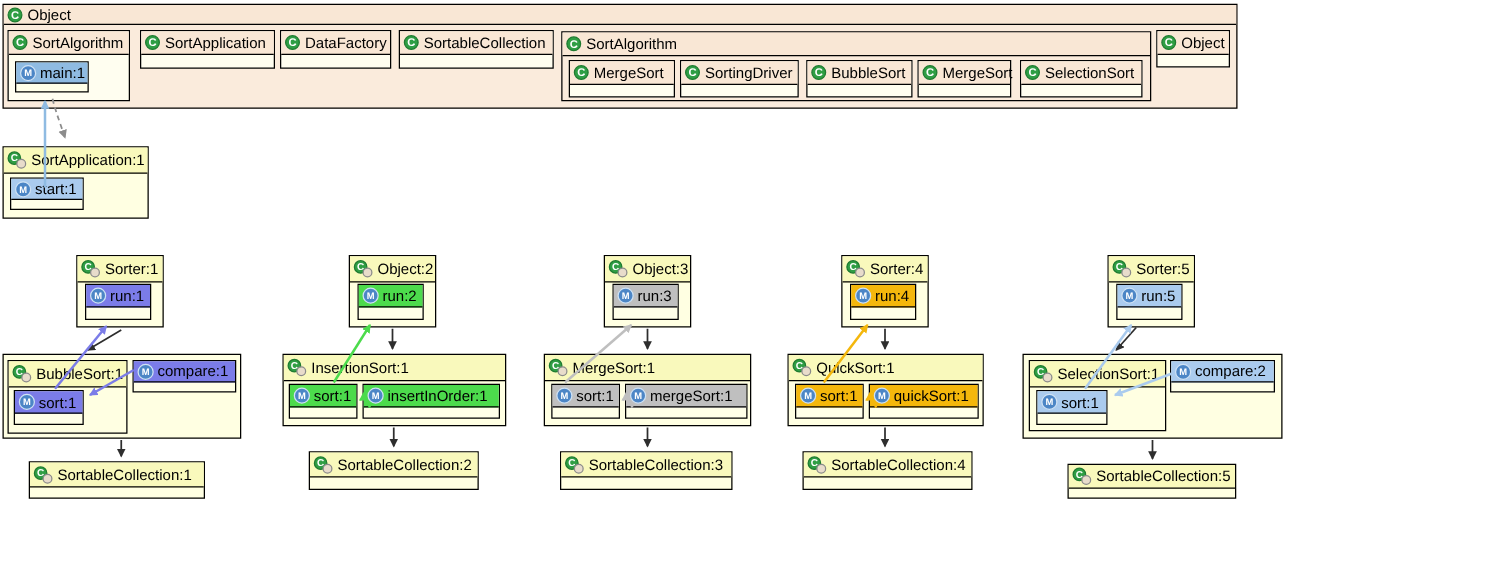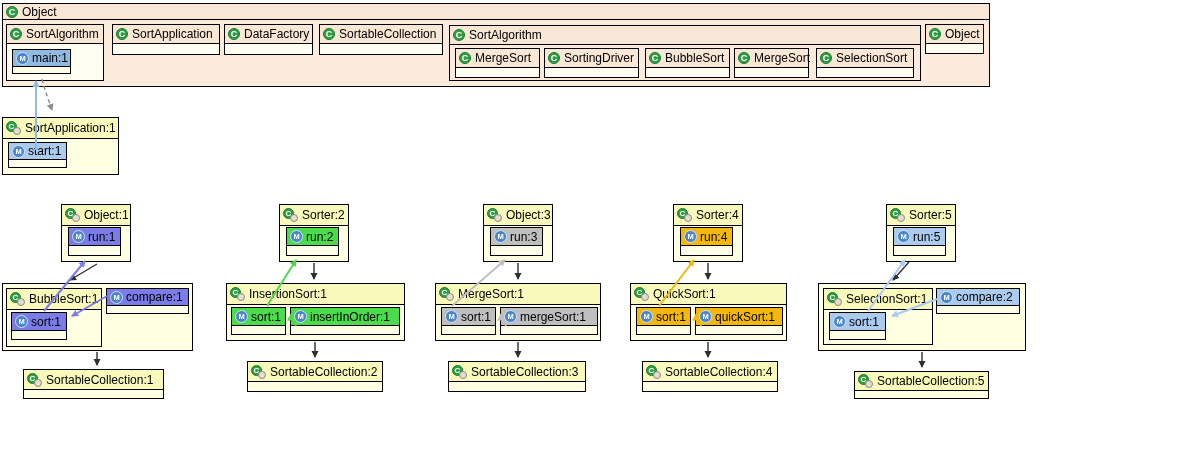--- a/index.html
+++ b/index.html
@@ -137,37 +137,37 @@
       <span class="lb">start:1</span>
     </div>
   </div>
 
   <div class="bx yel" style="left:61px;top:204px;width:70px;height:58px">
     <div class="hd ohd">
       <span class="oi">
           <span class="ci">C</span>
           <span class="dot"></span>
         </span>
-      <span class="lb">Object:1</span>
+      <span class="lb">Sorter:1</span>
     </div>
   </div>
   <div class="bx mtd" style="left:68px;top:227px;width:53px;height:29px">
     <div class="mhd" style="background: rgb(123, 124, 232);">
       <span class="mi">M</span>
       <span class="lb">run:1</span>
     </div>
   </div>
 
   <div class="bx yel" style="left:279px;top:204px;width:70px;height:58px">
     <div class="hd ohd">
       <span class="oi">
           <span class="ci">C</span>
           <span class="dot"></span>
         </span>
-      <span class="lb">Sorter:2</span>
+      <span class="lb">Object:2</span>
     </div>
   </div>
   <div class="bx mtd" style="left:286px;top:227px;width:53px;height:29px">
     <div class="mhd" style="background: rgb(76, 219, 76);">
       <span class="mi">M</span>
       <span class="lb">run:2</span>
     </div>
   </div>
 
   <div class="bx yel" style="left:483px;top:204px;width:70px;height:58px">

